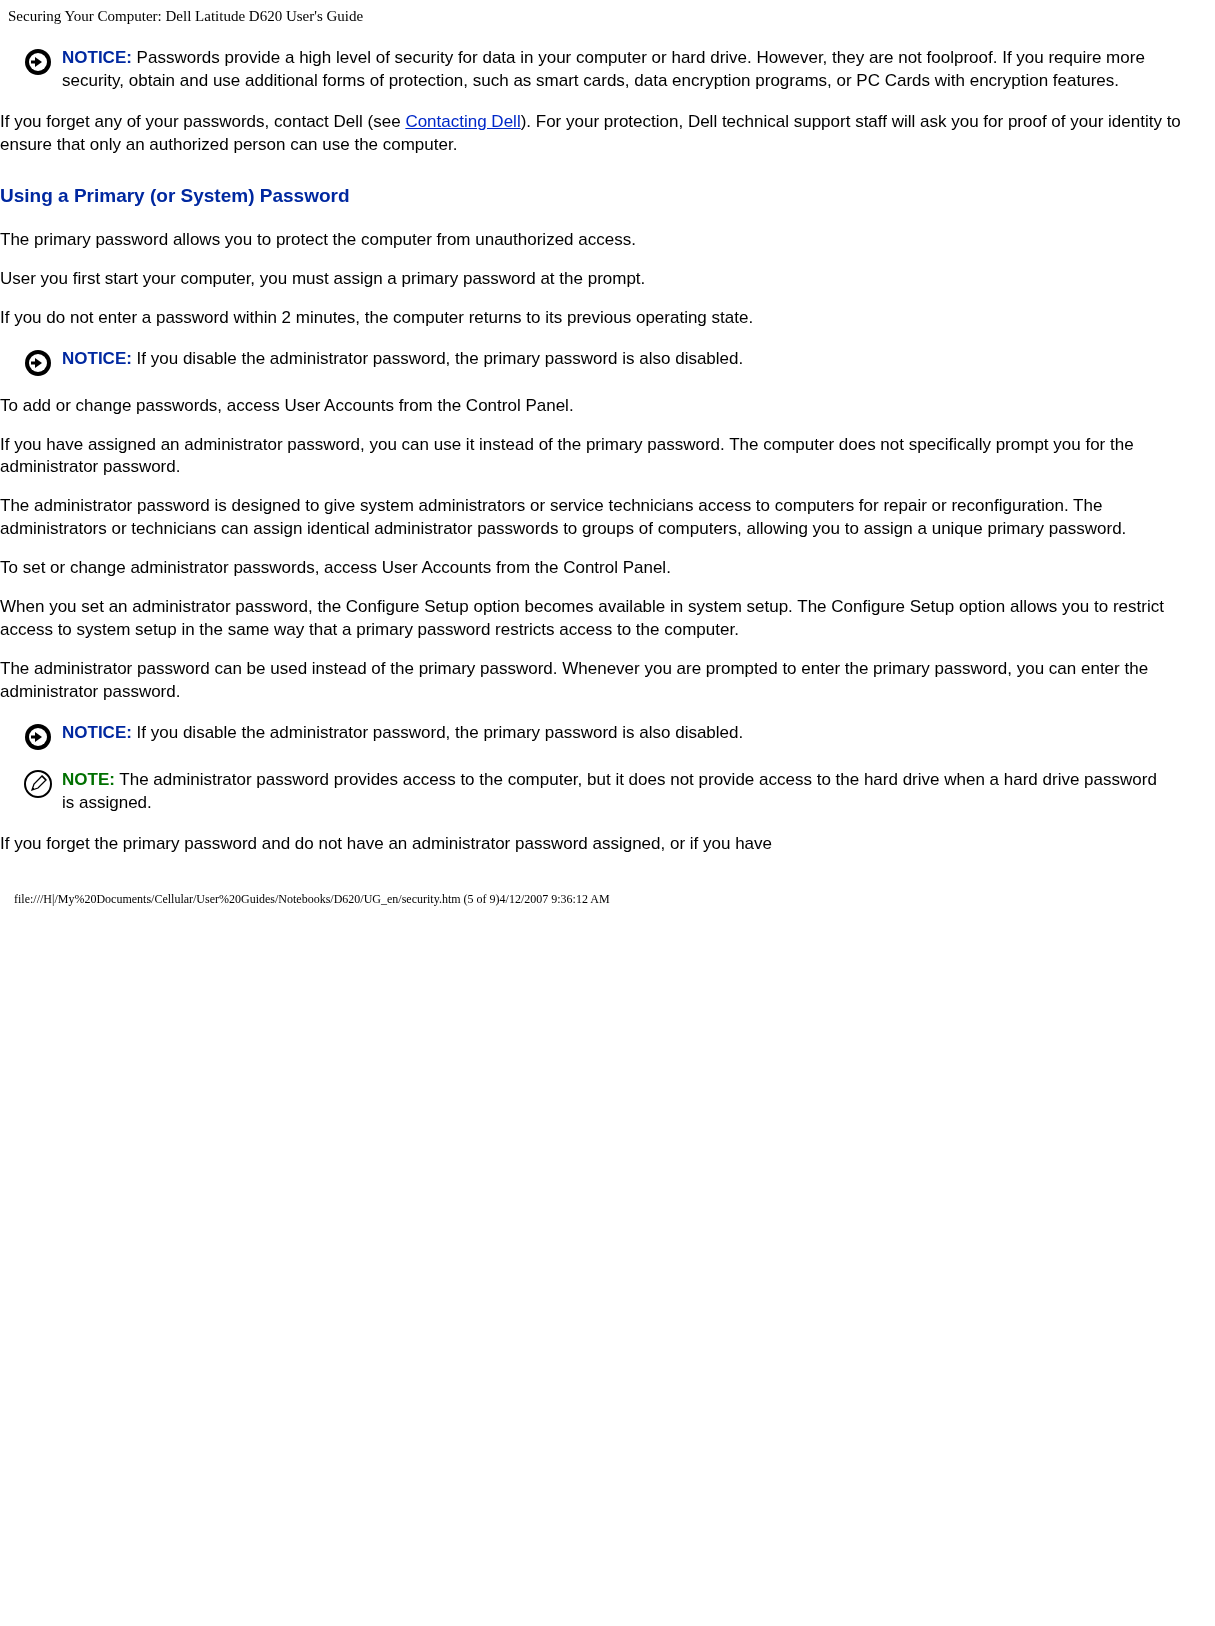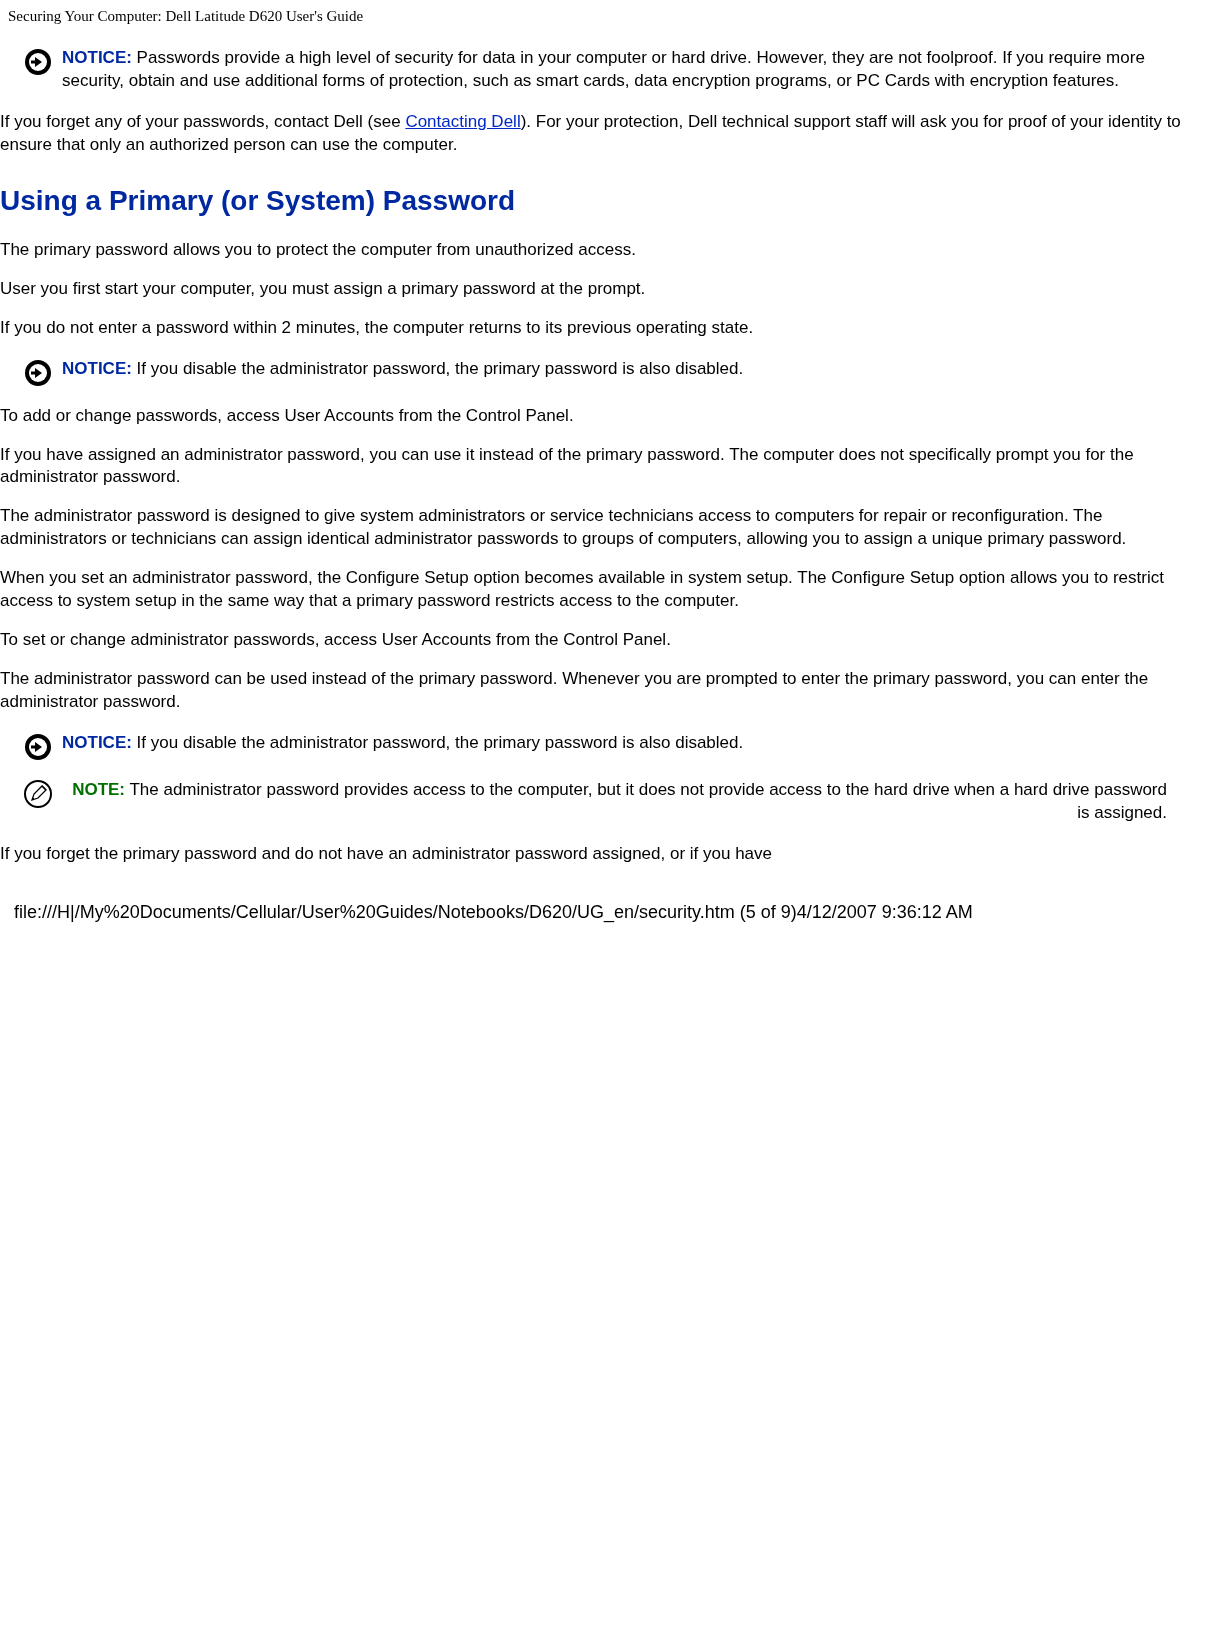--- a/index.html
+++ b/index.html
@@ -47,29 +47,29 @@
   p.body {
     margin: 16px 6px 16px 0;
     line-height: 1.35;
   }
   a.link {
     color: #0028c8;
     text-decoration: underline;
   }
   h2.section {
     color: #0028a0;
-    font-size: 28px;
+    font-size: 19px;
     font-weight: bold;
     margin: 28px 6px 22px 0;
     font-family: Verdana, Geneva, sans-serif;
   }
   .bold { font-weight: normal; }
   .footer {
-    font-family: Liberation Sans, sans-serif;
-    font-size: 18px;
+    font-family: Liberation Serif, serif;
+    font-size: 12px;
     padding: 20px 0 10px 14px;
   }
   svg { display: block; }
 </style>
 </head>
 <body>
 
 <div class="page-header">Securing Your Computer: Dell Latitude D620 User's Guide</div>
 
 <div class="content">
@@ -115,44 +115,44 @@
   <p class="body">
     <span>To add or change passwords, access </span><span class="bold">User Accounts</span><span> from the </span><span class="bold">Control Panel</span><span>.</span>
   </p>
 
   <p class="body">If you have assigned an administrator password, you can use it instead of the primary password. The computer does not specifically prompt you for the administrator password.</p>
 
 
   <p class="body">The administrator password is designed to give system administrators or service technicians access to computers for repair or reconfiguration. The administrators or technicians can assign identical administrator passwords to groups of computers, allowing you to assign a unique primary password.</p>
 
   <p class="body">
-    <span>When you set an administrator password, the </span><span class="bold">Configure Setup</span><span> option becomes available in system setup. The </span><span class="bold">Configure Setup</span><span> option allows you to restrict access to system setup in the same way that a primary password restricts access to the computer.</span>
+    <span>To set or change administrator passwords, access </span><span class="bold">User Accounts</span><span> from the Control Panel.</span>
   </p>
 
   <p class="body">
-    <span>To set or change administrator passwords, access </span><span class="bold">User Accounts</span><span> from the Control Panel.</span>
+    <span>When you set an administrator password, the </span><span class="bold">Configure Setup</span><span> option becomes available in system setup. The </span><span class="bold">Configure Setup</span><span> option allows you to restrict access to system setup in the same way that a primary password restricts access to the computer.</span>
   </p>
 
   <p class="body">The administrator password can be used instead of the primary password. Whenever you are prompted to enter the primary password, you can enter the administrator password.</p>
 
   <div class="notice-block">
     <span class="notice-icon">
       <svg viewBox="0 0 28 28" width="28" height="28">
         <circle cx="14" cy="14" r="13" fill="#000"></circle>
         <circle cx="14" cy="14" r="9" fill="#fff"></circle>
         <path d="M11 9 L18 14 L11 19 Z" fill="#000"></path>
         <rect x="7" y="12.5" width="6" height="3" fill="#000"></rect>
       </svg>
     </span>
     <div class="notice-text">
       <span class="notice-label">NOTICE:</span><span> If you disable the administrator password, the primary password is also disabled.</span>
     </div>
   </div>
 
-  <div class="notice-block" style="margin-top:6px;text-align:right;">
+  <div class="notice-block" style="margin-top:6px;">
     <span class="note-icon">
       <svg viewBox="0 0 28 28" width="28" height="28">
         <circle cx="14" cy="14" r="13" fill="none" stroke="#000" stroke-width="2"></circle>
         <path d="M8 20 L10 14 L18 6 L22 10 L14 18 L8 20 Z" fill="#fff" stroke="#000" stroke-width="1.3"></path>
         <path d="M18 6 L22 10" stroke="#000" stroke-width="1.3"></path>
         <path d="M8 20 L10 18" stroke="#000" stroke-width="1"></path>
       </svg>
     </span>
     <div class="notice-text">
       <span class="note-label">NOTE:</span><span> The administrator password provides access to the computer, but it does not provide access to the hard drive when a hard drive password is assigned.</span>

